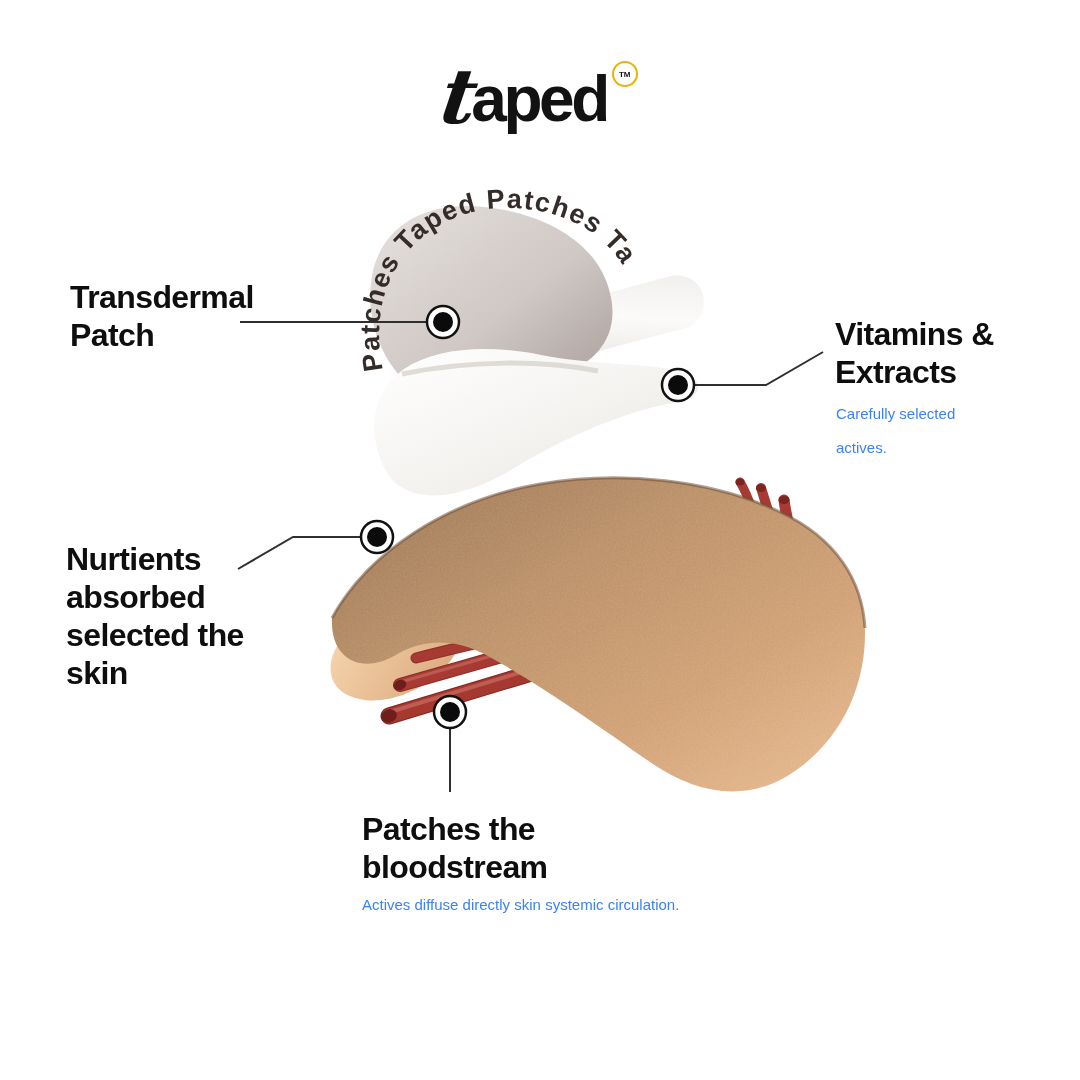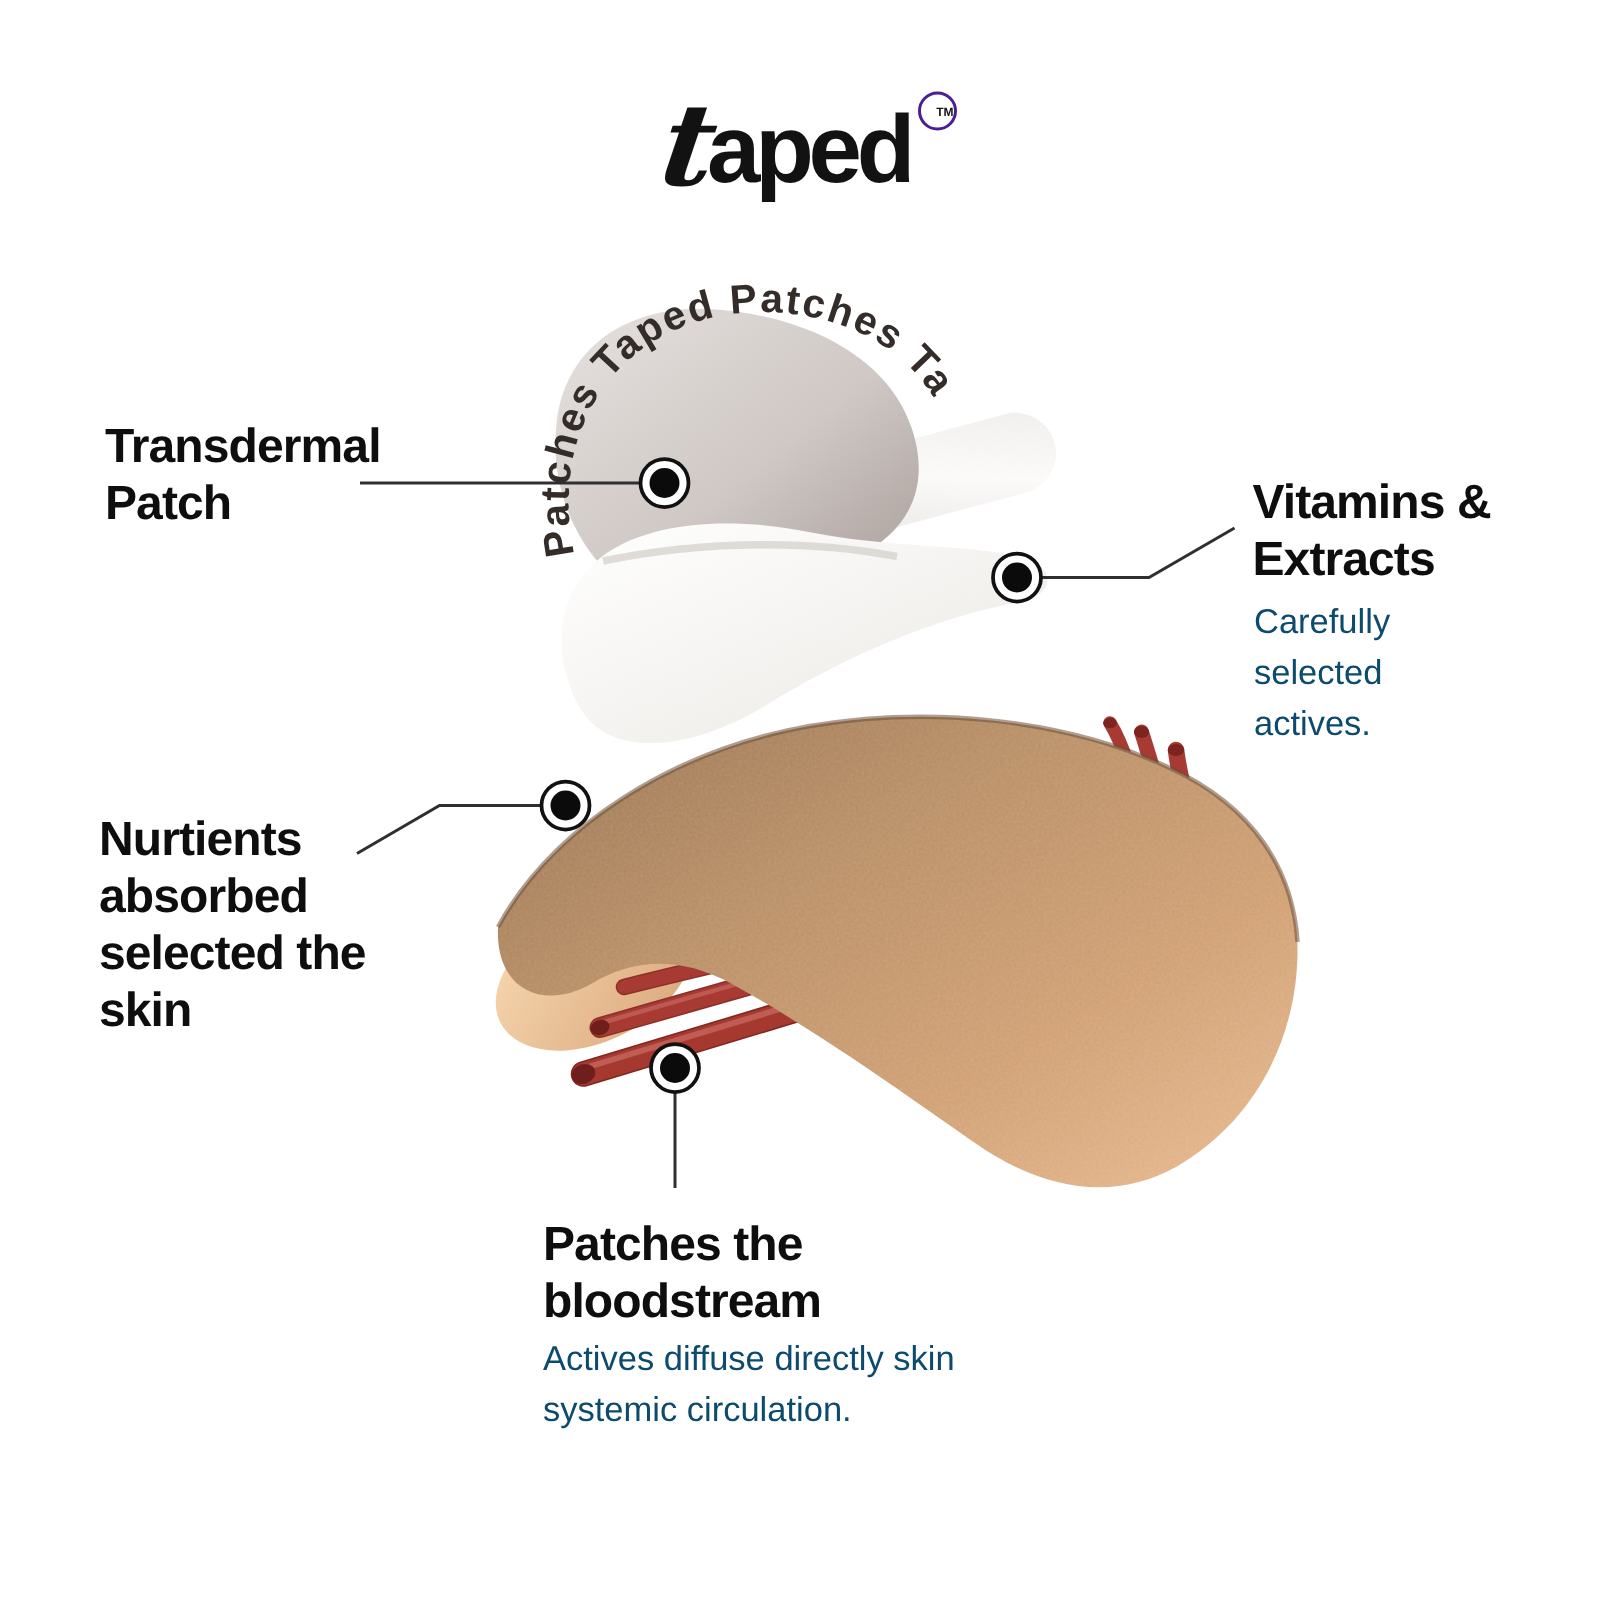--- a/index.html
+++ b/index.html
@@ -30,37 +30,37 @@
     margin-right:-2px;
     color:#121212;
   }
   .logo-rest{
     font-weight:700;
     font-size:64px;line-height:74px;
     letter-spacing:-3.5px;
     color:#121212;
   }
   .tm-badge{
-    width:22px;height:22px;border:2px solid #4c1d95;border-radius:50%;
-    display:flex;align-items:center;justify-content:flex-end;
+    width:22px;height:22px;border:2px solid #eab308;border-radius:50%;
+    display:flex;align-items:center;justify-content:center;
     margin-left:5px;margin-top:-1px;
     flex:0 0 auto;
   }
   .tm-badge span{font-size:8px;font-weight:700;letter-spacing:0;color:#141414;}
 
   
   .c-title{
     font-weight:700;
     font-size:32px;line-height:38px;
     letter-spacing:-0.6px;
     color:#0e0e0e;
   }
   .c-body{
-    font-size:23px;line-height:34px;
-    color:#0c4a6e;
+    font-size:15px;line-height:34px;
+    color:#3b82f6;
     letter-spacing:0;
   }
   .c-transdermal{left:70px;top:278px;width:230px;}
   .c-vitamins-title{left:835px;top:315px;width:200px;}
   .c-vitamins-body{left:836px;top:397px;width:145px;}
   .c-nutrients-title{left:66px;top:540px;width:215px;}
   .c-nutrients-body{left:68px;top:698px;width:242px;}
   .c-bloodstream-title{left:362px;top:810px;width:250px;}
   .c-bloodstream-body{left:362px;top:888px;width:335px;}
 </style>

